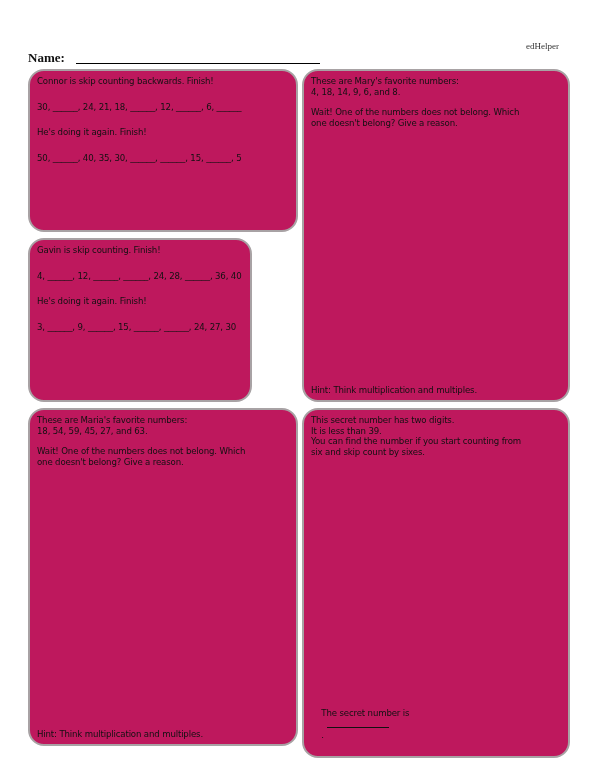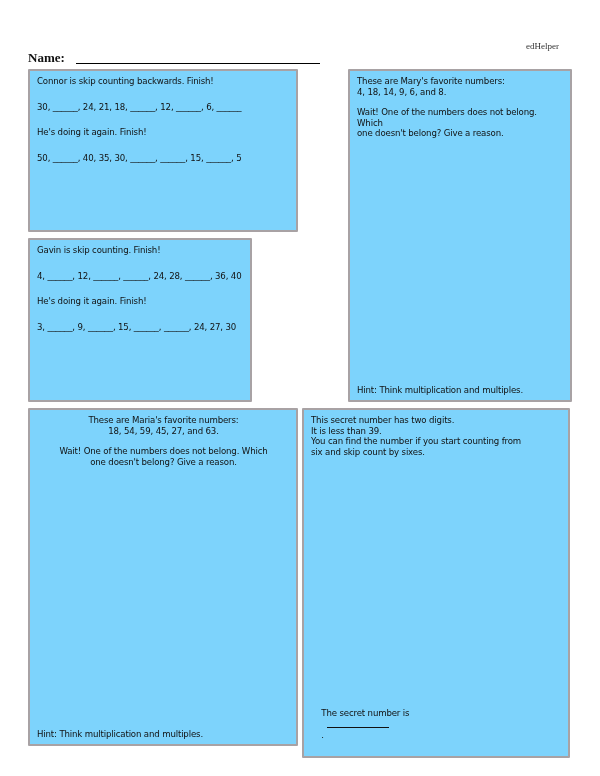--- a/index.html
+++ b/index.html
@@ -4,22 +4,22 @@
 <style>
   html, body { margin: 0; padding: 0; background: #ffffff; }
   body { width: 600px; height: 776px; position: relative; overflow: hidden;
          font-family: "DejaVu Sans", sans-serif; color: #111; }
   .brand { position: absolute; left: 526px; top: 41px; font-family: "Liberation Serif", serif;
            font-size: 9px; color: #333; }
   .name-row { position: absolute; left: 28px; top: 50px; font-family: "Liberation Serif", serif;
               font-weight: bold; font-size: 13px; }
   .name-line { position: absolute; left: 76px; top: 63px; width: 244px; height: 0;
                border-bottom: 1px solid #000; }
-  .box { position: absolute; border: 2px solid #a8a2a4; border-radius: 1px; box-sizing: border-box;
-         background: #7dd3fc; font-size: 8.6px; line-height: 10.5px; letter-spacing: -0.15px; }
+  .box { position: absolute; border: 2px solid #a8a2a4; border-radius: 16px; box-sizing: border-box;
+         background: #be185d; font-size: 8.6px; line-height: 10.5px; letter-spacing: -0.15px; }
   .box .inner { position: absolute; left: 7px; top: 5px; right: 6px; }
   .box p { margin: 0; white-space: pre-wrap; }
   .gap1 { height: 15px; }
   .gap2 { height: 10px; }
   .hint { position: absolute; left: 7px; bottom: 5px; }
   .blank { display: inline-block; width: 62px; border-bottom: 1px solid #111; height: 8px; vertical-align: baseline; }
 </style>
 </head>
 <body>
 
@@ -44,32 +44,32 @@
     <p>Gavin is skip counting. Finish!</p>
     <div class="gap1"></div>
     <p>4, ______, 12, ______, ______, 24, 28, ______, 36, 40</p>
     <div class="gap1"></div>
     <p>He's doing it again. Finish!</p>
     <div class="gap1"></div>
     <p>3, ______, 9, ______, 15, ______, ______, 24, 27, 30</p>
   </div>
 </div>
 
-<div class="box" style="left:302px; top:69px; width:224px; height:333px;margin-left:46px;">
+<div class="box" style="left:302px; top:69px; width:268px; height:333px;">
   <div class="inner">
     <p>These are Mary's favorite numbers:</p>
     <p>4, 18, 14, 9, 6, and 8.</p>
     <div class="gap2"></div>
     <p>Wait! One of the numbers does not belong. Which</p>
     <p>one doesn't belong? Give a reason.</p>
   </div>
   <p class="hint">Hint: Think multiplication and multiples.</p>
 </div>
 
-<div class="box" style="left:28px; top:408px; width:270px; height:338px;text-align:center;">
+<div class="box" style="left:28px; top:408px; width:270px; height:338px;">
   <div class="inner">
     <p>These are Maria's favorite numbers:</p>
     <p>18, 54, 59, 45, 27, and 63.</p>
     <div class="gap2"></div>
     <p>Wait! One of the numbers does not belong. Which</p>
     <p>one doesn't belong? Give a reason.</p>
   </div>
   <p class="hint">Hint: Think multiplication and multiples.</p>
 </div>
 

